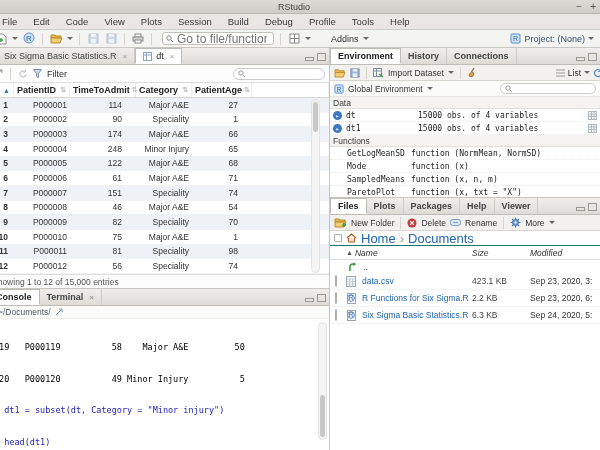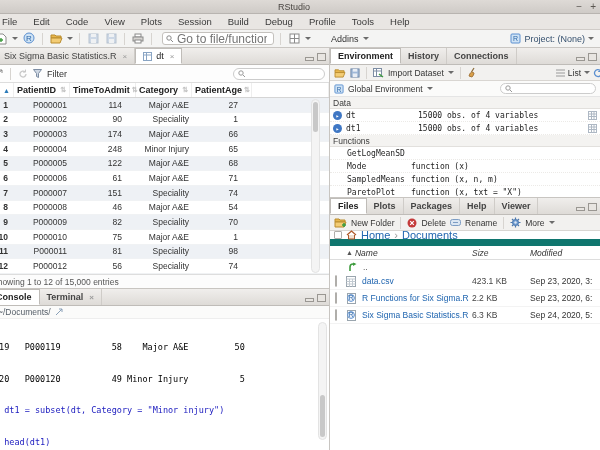--- a/index.html
+++ b/index.html
@@ -71,21 +71,21 @@
   .scope-search input { border:none; outline:none; width:75px; font-size:8px; background:transparent; }
   .env-section { height:12px; background:#f4f3f1; border-bottom:1px solid #e2e0dd; display:flex; align-items:center; padding-left:3px; color:#3c3c3c; font-size:8.5px; }
   .env-item { height:13px; display:flex; align-items:center; border-bottom:1px dotted #eceae7; padding:0 3px; font-family:"DejaVu Sans Mono", monospace; font-size:8px; color:#1f1f1f; }
   .env-item .nm { width:72px; overflow:hidden; white-space:nowrap; }
   .env-item .val { flex:1; overflow:hidden; white-space:nowrap; color:#222; }
   .env-item.fn .nm { margin-left:14px; width:64px; }
   .blue-play { width:9px; height:9px; border-radius:50%; background:#3f77c4; color:#fff; font-size:6px; display:flex; align-items:center; justify-content:center; margin-right:4px; flex:none; }
   .grid-ic { margin-left:auto; flex:none; }
 
   
-  .crumb-row { height:15px; display:flex; align-items:center; gap:4px; padding:0 4px; border-bottom:7px solid #0f766e; font-size:11px; }
+  .crumb-row { height:15px; display:flex; align-items:center; gap:4px; padding:0 4px; border-bottom:1px solid #0f766e; font-size:13px; }
   .link { color:#2166b0; cursor:pointer; }
   .chk { width:8px; height:8px; border:1px solid #b0aeaa; background:#fff; border-radius:1px; flex:none; }
   .fgrid { display:grid; grid-template-columns:16px 16px 1fr 58px 70px; align-items:center; }
   .fhead { height:14px; border-bottom:1px solid #ddd; color:#333; font-size:8.5px;font-style:italic; }
   .fhead .sort-a { color:#555; font-size:7px; margin-right:2px; }
   .frow { height:17px; font-size:8.5px; border-bottom:1px solid #f3f3f3; }
   .frow .sz, .fhead .sz { color:#444; }
   .updir { height:13px; display:flex; align-items:center; gap:5px; padding-left:18px; font-size:8.5px; color:#555; }
 
   svg { display:block; }
@@ -496,20 +496,21 @@
           <svg class="grid-ic" width="9" height="9" viewBox="0 0 9 9">
                 <rect x="0.5" y="0.5" width="8" height="8" fill="#fff" stroke="#aeb8c4"></rect>
                 <path d="M0.5 3h8M3.5 0.5v8M6 0.5v8M0.5 5.5h8" stroke="#aeb8c4"></path>
               </svg>
         </div>
         <div class="env-section">
               <span>Functions</span>
             </div>
         <div class="env-item fn">
           <span class="nm">GetLogMeanSD</span>
+          <span class="val">function (NormMean, NormSD)</span>
         </div>
         <div class="env-item fn">
           <span class="nm">Mode</span>
           <span class="val">function (x)</span>
         </div>
         <div class="env-item fn">
           <span class="nm">SampledMeans</span>
           <span class="val">function (x, n, m)</span>
         </div>
         <div class="env-item fn">

